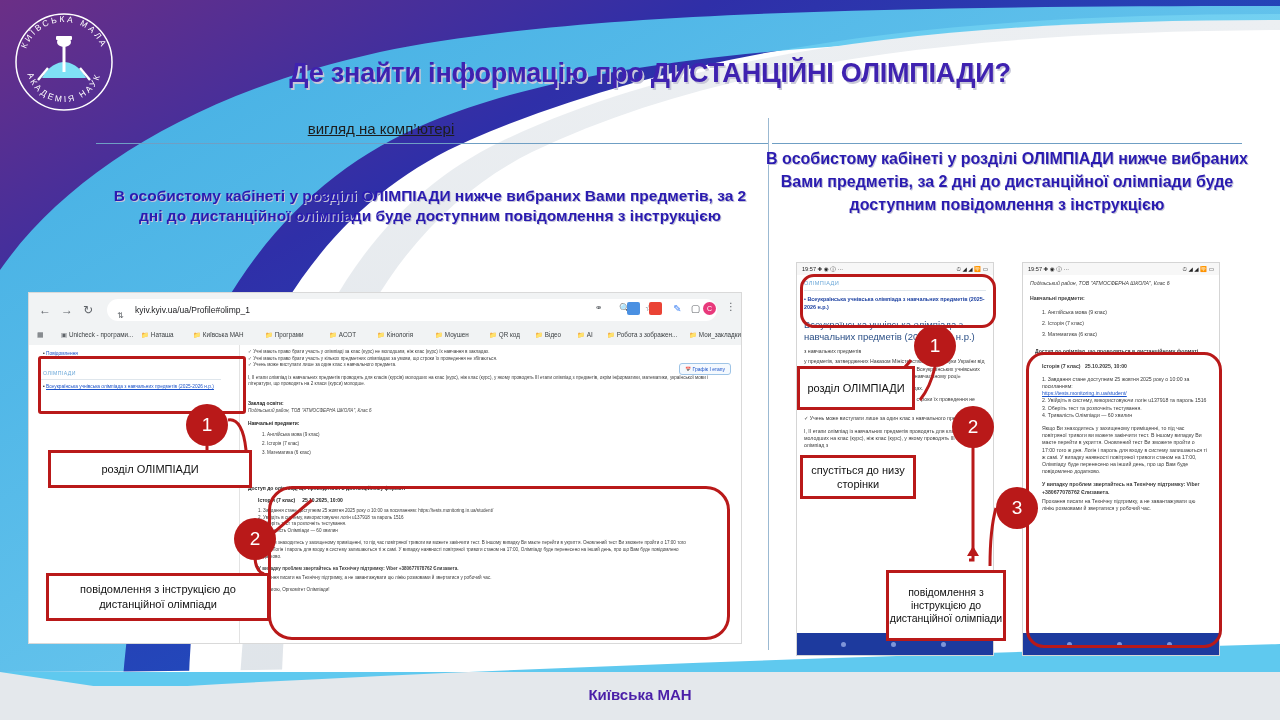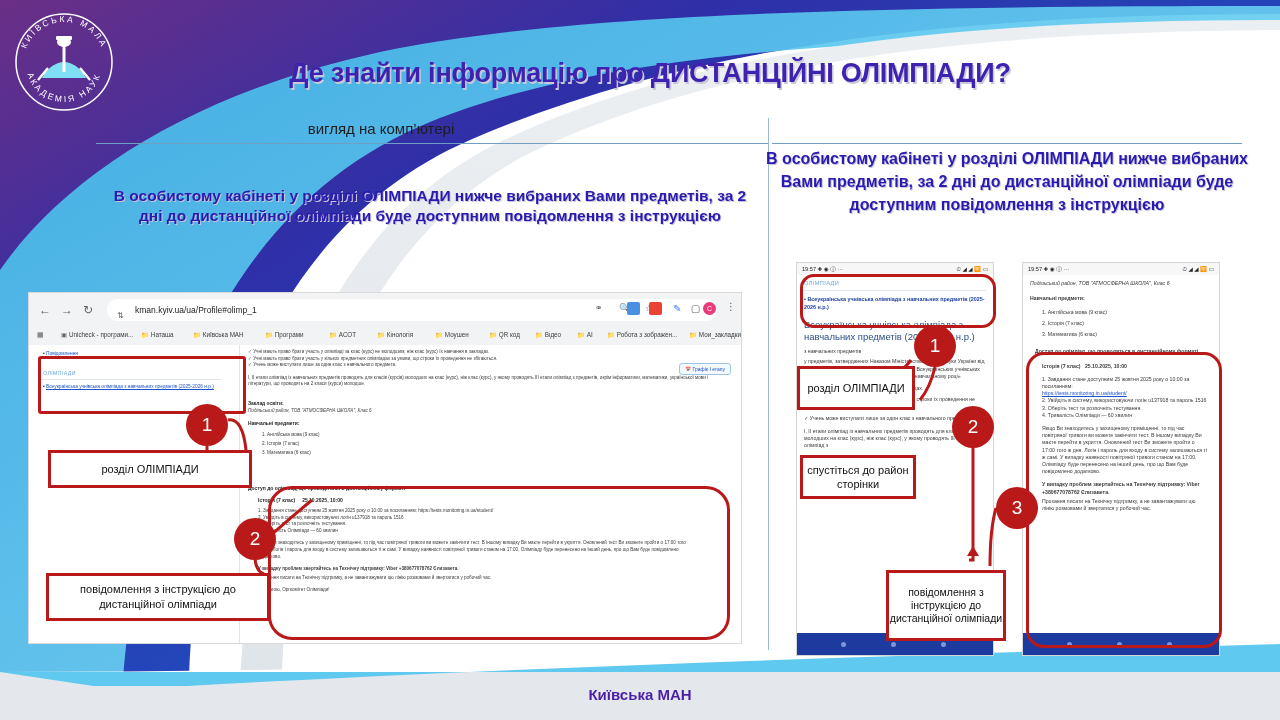--- a/index.html
+++ b/index.html
@@ -22,21 +22,21 @@
     font-size:27px;font-weight:bold;color:#3f22b0;
     letter-spacing:-0.2px;
     text-shadow:1.6px 1.6px 0 #c8c8d8;
     font-family:"Liberation Sans","DejaVu Sans",sans-serif;
   }
 
   
   .col-head{
     position:absolute;font-size:15px;color:#1d1d1d;text-align:center;
   }
-  #col-head-left{left:96px;top:120px;width:570px;}
+  #col-head-left{left:96px;top:120px;width:570px;text-decoration:underline;}
   #col-head-right{left:770px;top:120px;width:470px;}
 
   .rule{position:absolute;height:1px;background:#6f9fc4;}
   #rule-left{left:96px;top:143px;width:672px;}
   #rule-right{left:772px;top:143px;width:470px;}
   #divider-v{position:absolute;left:768px;top:118px;width:1px;height:532px;background:#9bb9d2;}
 
   
   .intro{
     position:absolute;text-align:center;color:#2a1bb0;font-weight:bold;
@@ -237,21 +237,21 @@
 
   <div id="browser">
 
     <div id="browser-chrome">
       <span class="nav-ico" id="nav-back">←</span>
       <span class="nav-ico" id="nav-fwd">→</span>
       <span class="nav-ico" id="nav-reload">↻</span>
 
       <div id="omnibox">
         <span id="omni-icon">⇅</span>
-        <span>kman.kyiv.ua/ua/Profile#olimp_1</span>
+        <span>kyiv.kyiv.ua/ua/Profile#olimp_1</span>
       </div>
       <div id="omni-right">
         <span class="omni-r-ico" style="left:8px;">⚭</span>
         <span class="omni-r-ico" style="left:32px;">🔍</span>
         <span class="omni-r-ico" style="left:58px;">☆</span>
       </div>
       <span class="chrome-ext" style="left:598px;background:#4a90e2;"></span>
       <span class="chrome-ext" style="left:620px;background:#ea4335;"></span>
       <span class="chrome-ext" style="left:642px;background:#ffffff;color:#4285f4;font-size:10px;text-align:center;line-height:13px;">✎</span>
       <span class="chrome-ext" style="left:660px;background:#ffffff;color:#5f6368;font-size:10px;text-align:center;line-height:13px;">▢</span>
@@ -423,18 +423,18 @@
 
   <div class="badge" id="badge1">1</div>
   <div class="badge" id="badge2">2</div>
   <div class="badge" id="badge-m1">1</div>
   <div class="badge" id="badge-m2">2</div>
   <div class="badge" id="badge-m3">3</div>
 
   <div class="callout" id="callout1">розділ ОЛІМПІАДИ</div>
   <div class="callout" id="callout2">повідомлення з інструкцією до дистанційної олімпіади</div>
   <div class="callout" id="callout-m1">розділ ОЛІМПІАДИ</div>
-  <div class="callout" id="callout-m2">спустіться до район сторінки</div>
+  <div class="callout" id="callout-m2">спустіться до низу сторінки</div>
   <div class="callout" id="callout-m3">повідомлення з інструкцією до дистанційної олімпіади</div>
 
   <div id="footer-text">Київська МАН</div>
 
 </div>
 
 </body></html>

